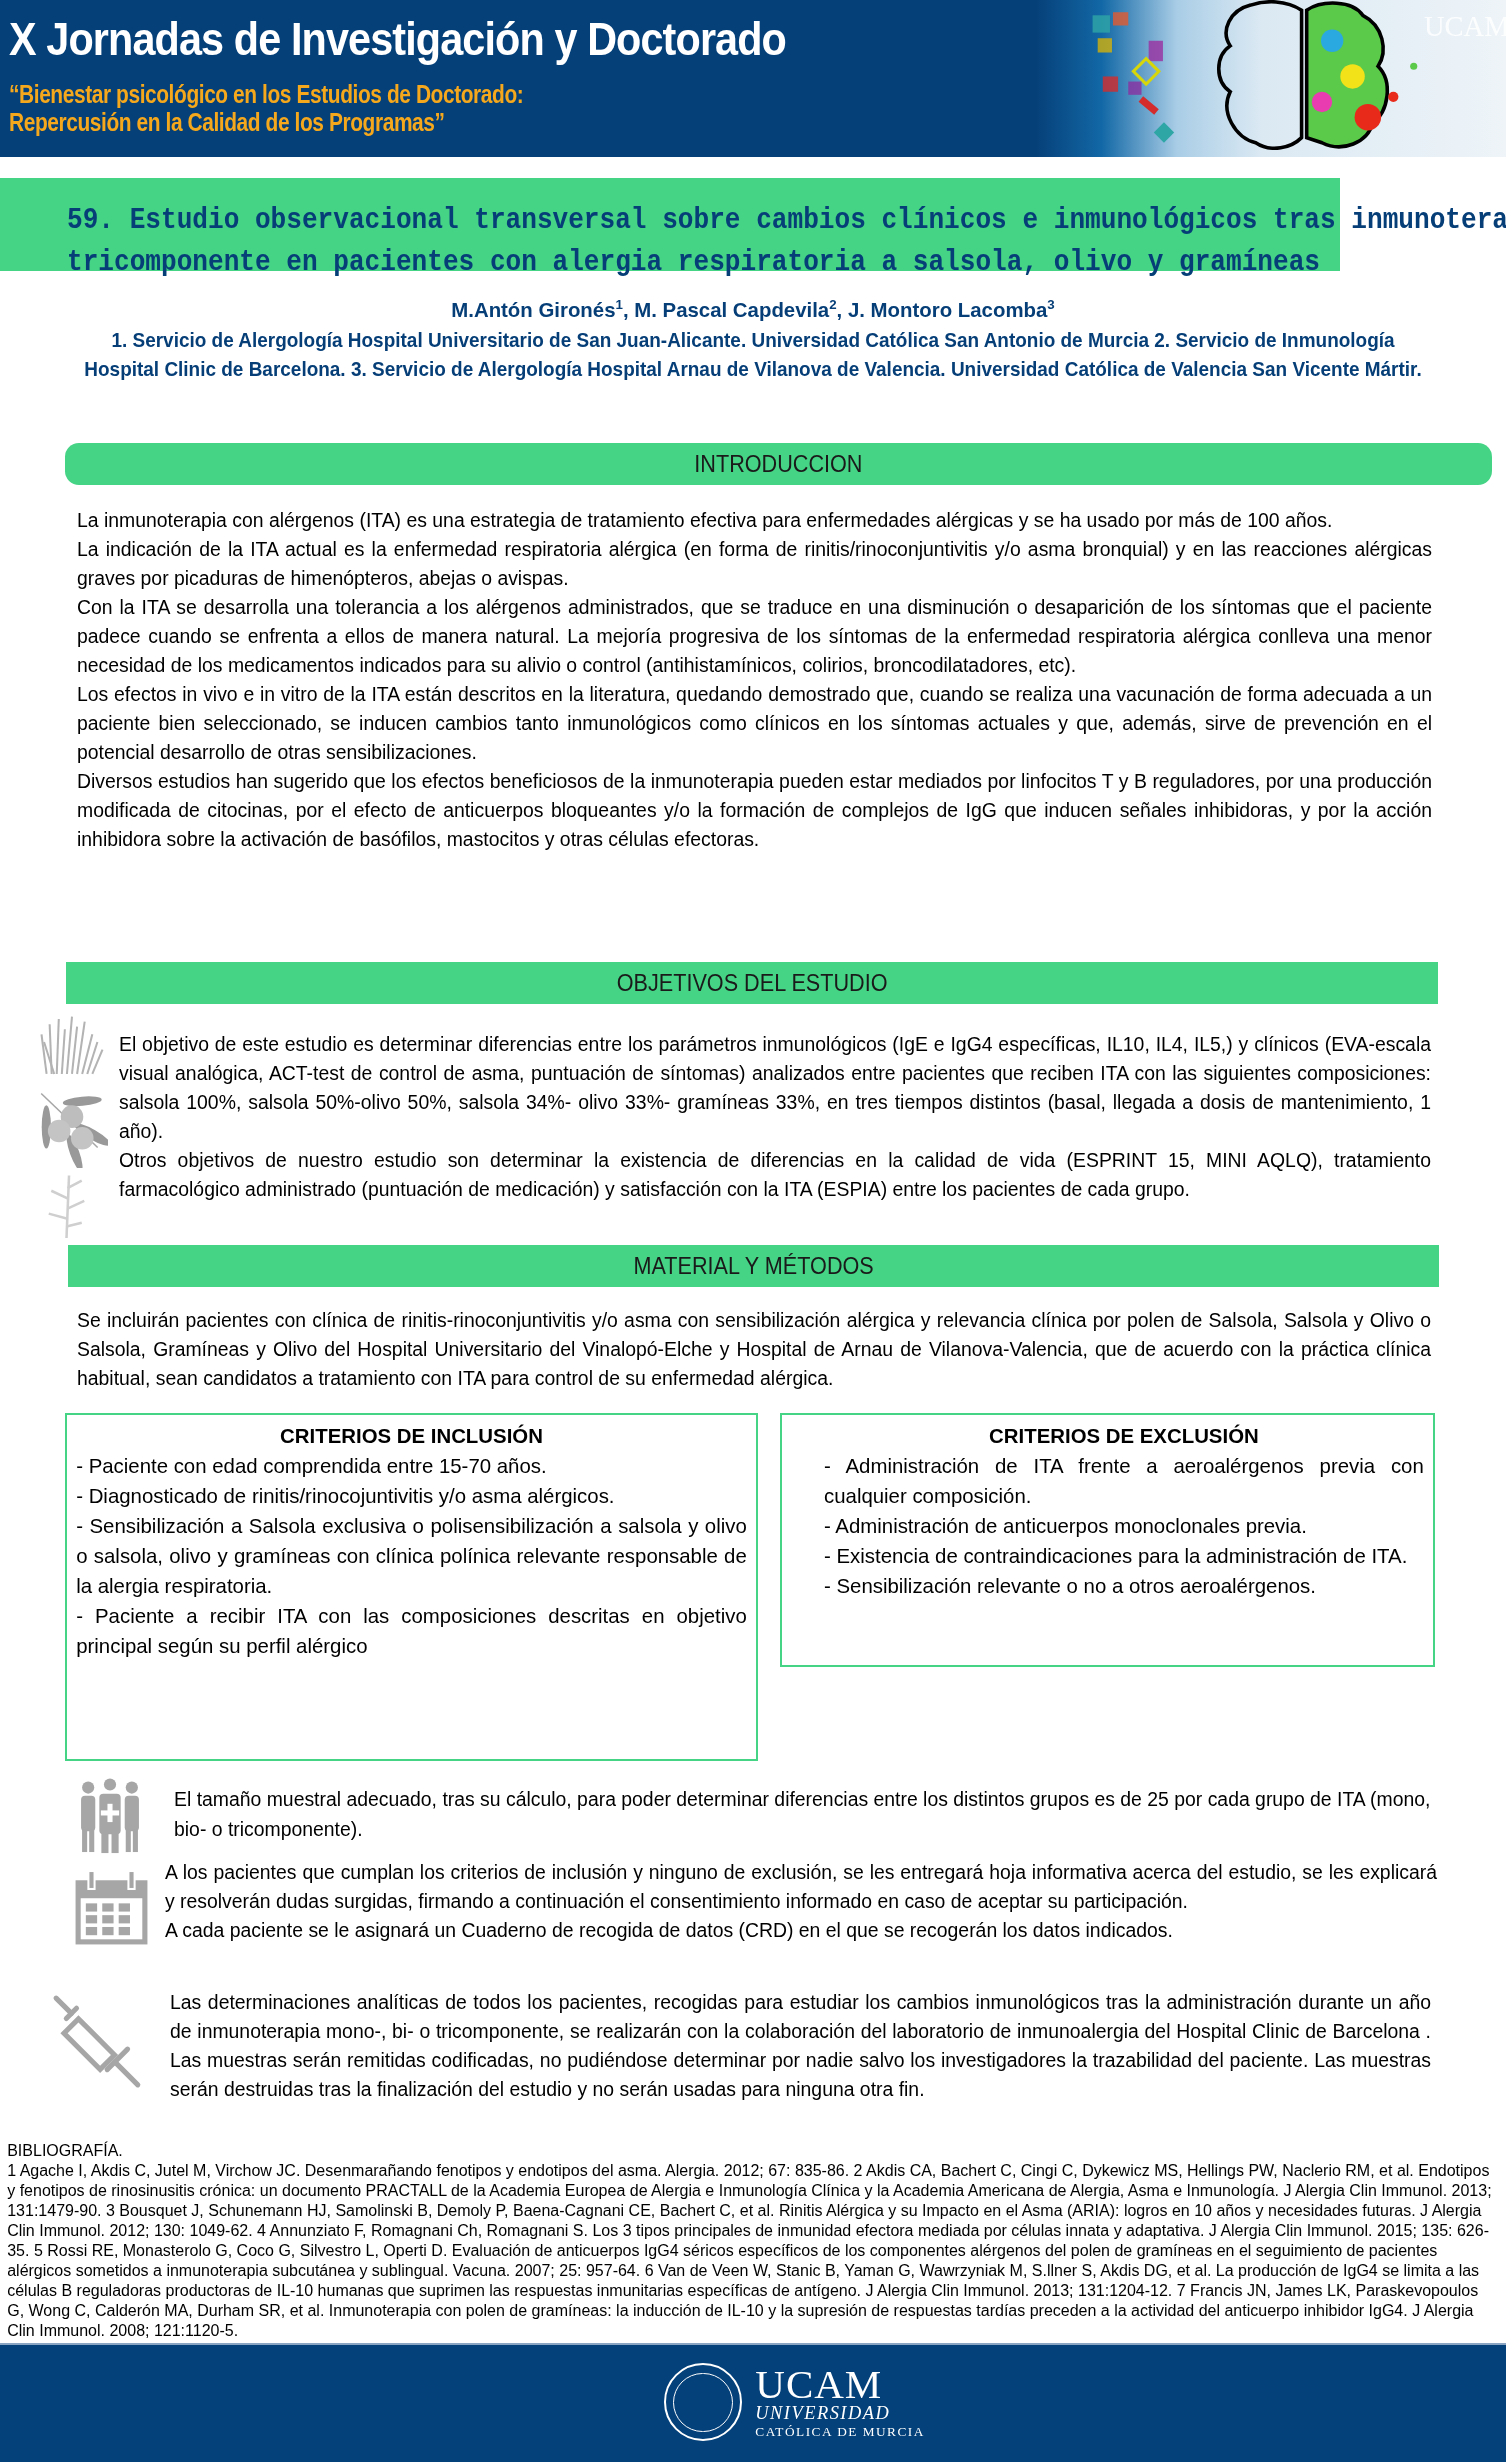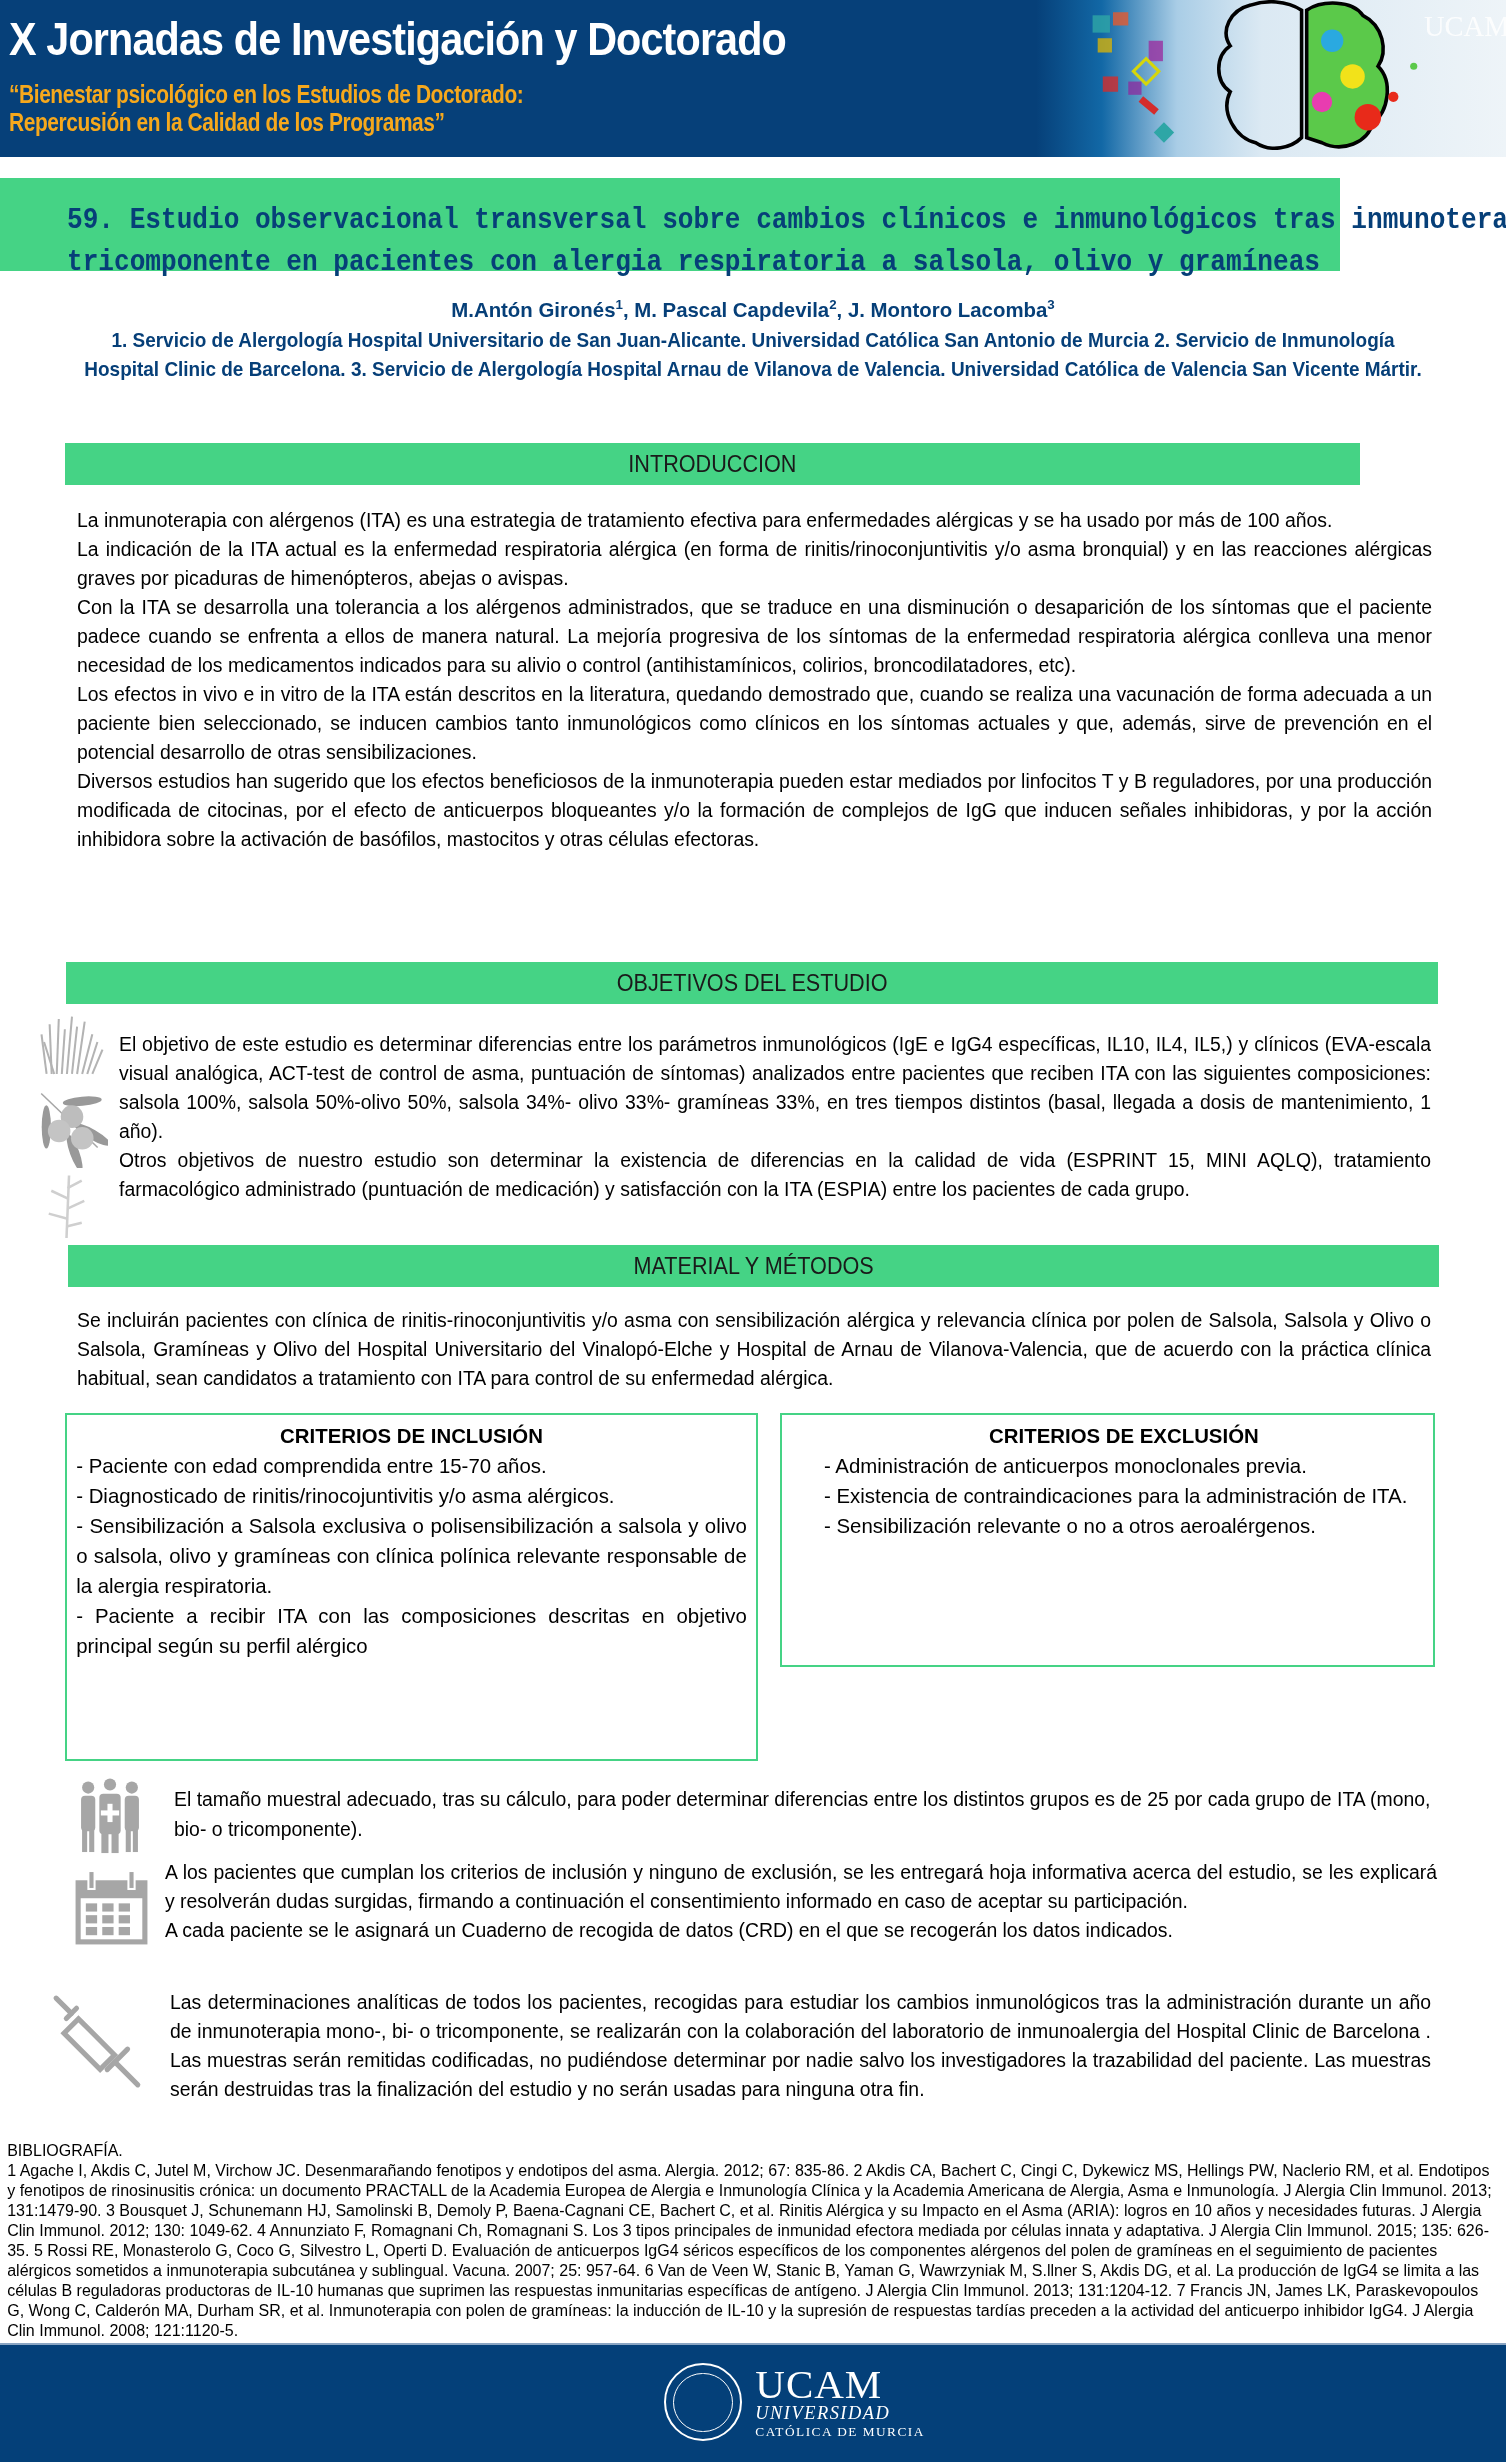--- a/index.html
+++ b/index.html
@@ -94,21 +94,21 @@
   <span>tricomponente en pacientes con alergia respiratoria a salsola, olivo y gramíneas</span>
 </div>
 
 <div class="authors">
   <div class="names">
     <span>M.Antón Gironés</span><sup>1</sup><span>, </span><span>M. Pascal Capdevila</span><sup>2</sup><span>, </span><span>J. Montoro Lacomba</span><sup>3</sup>
   </div>
   <div class="aff">1. Servicio de Alergología Hospital Universitario de San Juan-Alicante. Universidad Católica San Antonio de Murcia 2. Servicio de Inmunología Hospital Clinic de Barcelona. 3. Servicio de Alergología Hospital Arnau de Vilanova de Valencia. Universidad Católica de Valencia San Vicente Mártir.</div>
 </div>
 
-<div class="sec-head" style="left:65px; top:443px; width:1295px;">
+<div class="sec-head" style="left:65px; top:443px; width:1427px;border-radius:14px;">
   <span>INTRODUCCION</span>
 </div>
 <div class="body-text" style="left:77px; top:506px; width:1355px;">
   <p>La inmunoterapia con alérgenos (ITA) es una estrategia de tratamiento efectiva para enfermedades alérgicas y se ha usado por más de 100 años.</p>
   <p>La indicación de la ITA actual es la enfermedad respiratoria alérgica (en forma de rinitis/rinoconjuntivitis y/o asma bronquial) y en las reacciones alérgicas graves por picaduras de himenópteros, abejas o avispas.</p>
   <p>Con la ITA se desarrolla una tolerancia a los alérgenos administrados, que se traduce en una disminución o desaparición de los síntomas que el paciente padece cuando se enfrenta a ellos de manera natural. La mejoría progresiva de los síntomas de la enfermedad respiratoria alérgica conlleva una menor necesidad de los medicamentos indicados para su alivio o control (antihistamínicos, colirios, broncodilatadores, etc).</p>
   <p>Los efectos in vivo e in vitro de la ITA están descritos en la literatura, quedando demostrado que, cuando se realiza una vacunación de forma adecuada a un paciente bien seleccionado, se inducen cambios tanto inmunológicos como clínicos en los síntomas actuales y que, además, sirve de prevención en el potencial desarrollo de otras sensibilizaciones.</p>
   <p>Diversos estudios han sugerido que los efectos beneficiosos de la inmunoterapia pueden estar mediados por linfocitos T y B reguladores, por una producción modificada de citocinas, por el efecto de anticuerpos bloqueantes y/o la formación de complejos de IgG que inducen señales inhibidoras, y por la acción inhibidora sobre la activación de basófilos, mastocitos y otras células efectoras.</p>
 </div>
 
@@ -169,20 +169,21 @@
 <div class="crit-box" style="left:65px; top:1413px; width:693px; height:348px;">
   <h3>CRITERIOS DE INCLUSIÓN</h3>
   <p>- Paciente con edad comprendida entre 15-70 años.</p>
   <p>- Diagnosticado de rinitis/rinocojuntivitis y/o asma alérgicos.</p>
   <p>- Sensibilización a Salsola exclusiva o polisensibilización a salsola y olivo o salsola, olivo y gramíneas con clínica polínica relevante responsable de la alergia respiratoria.</p>
   <p>- Paciente a recibir ITA con las composiciones descritas en objetivo principal según su perfil alérgico</p>
 </div>
 
 <div class="crit-box" style="left:780px; top:1413px; width:655px; height:254px;padding-left:42px;">
   <h3>CRITERIOS DE EXCLUSIÓN</h3>
+  <p>- Administración de ITA frente a aeroalérgenos previa con cualquier composición.</p>
   <p>- Administración de anticuerpos monoclonales previa.</p>
   <p>- Existencia de contraindicaciones para la administración de ITA.</p>
   <p>- Sensibilización relevante o no a otros aeroalérgenos.</p>
 </div>
 
 <div class="side-icon" style="left:77px; top:1778px;">
   <svg width="66" height="77" viewBox="0 0 130 150">
     <g fill="#a6a6a6">
       <circle cx="22" cy="18" r="12"></circle>
         <circle cx="65" cy="12" r="12"></circle>

